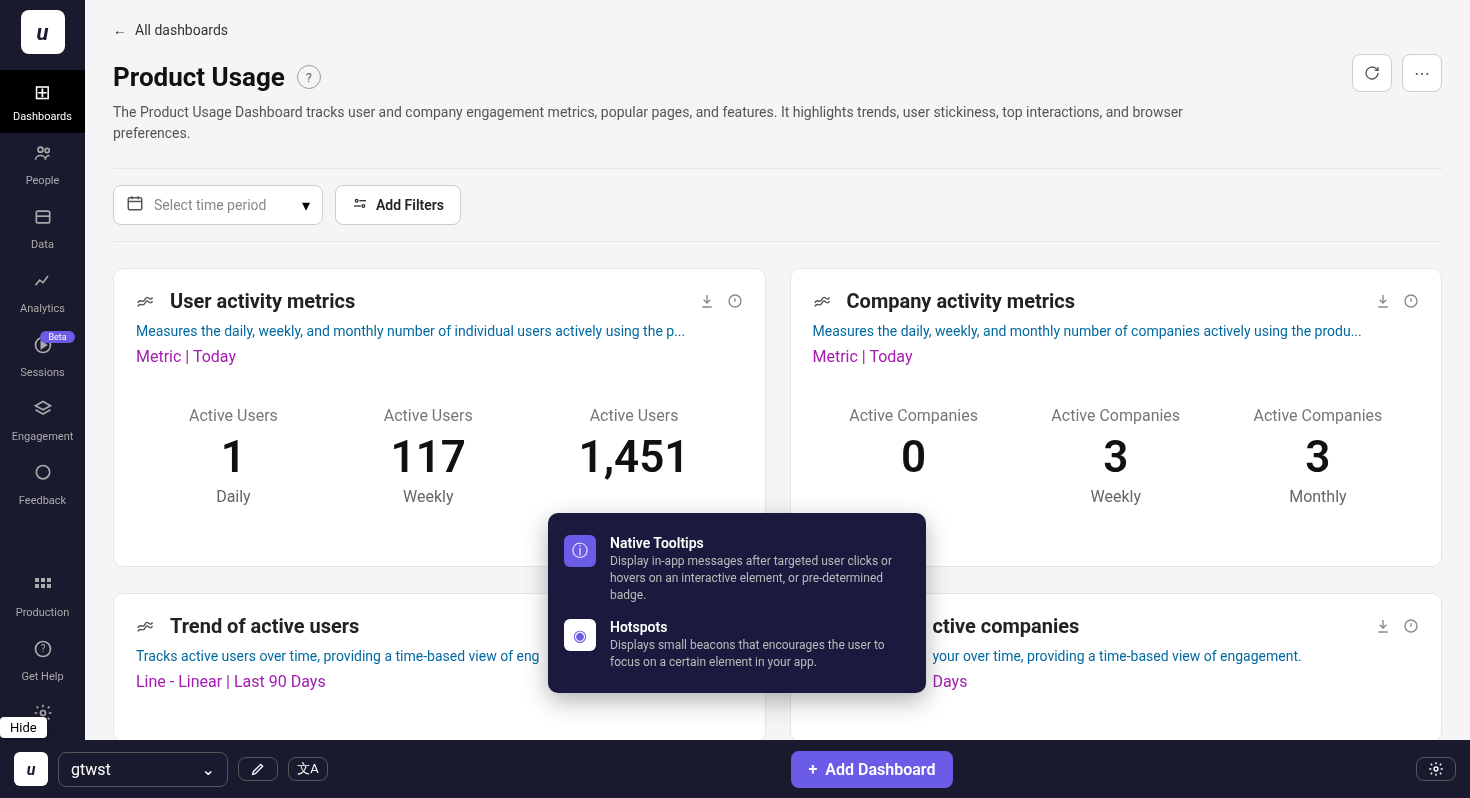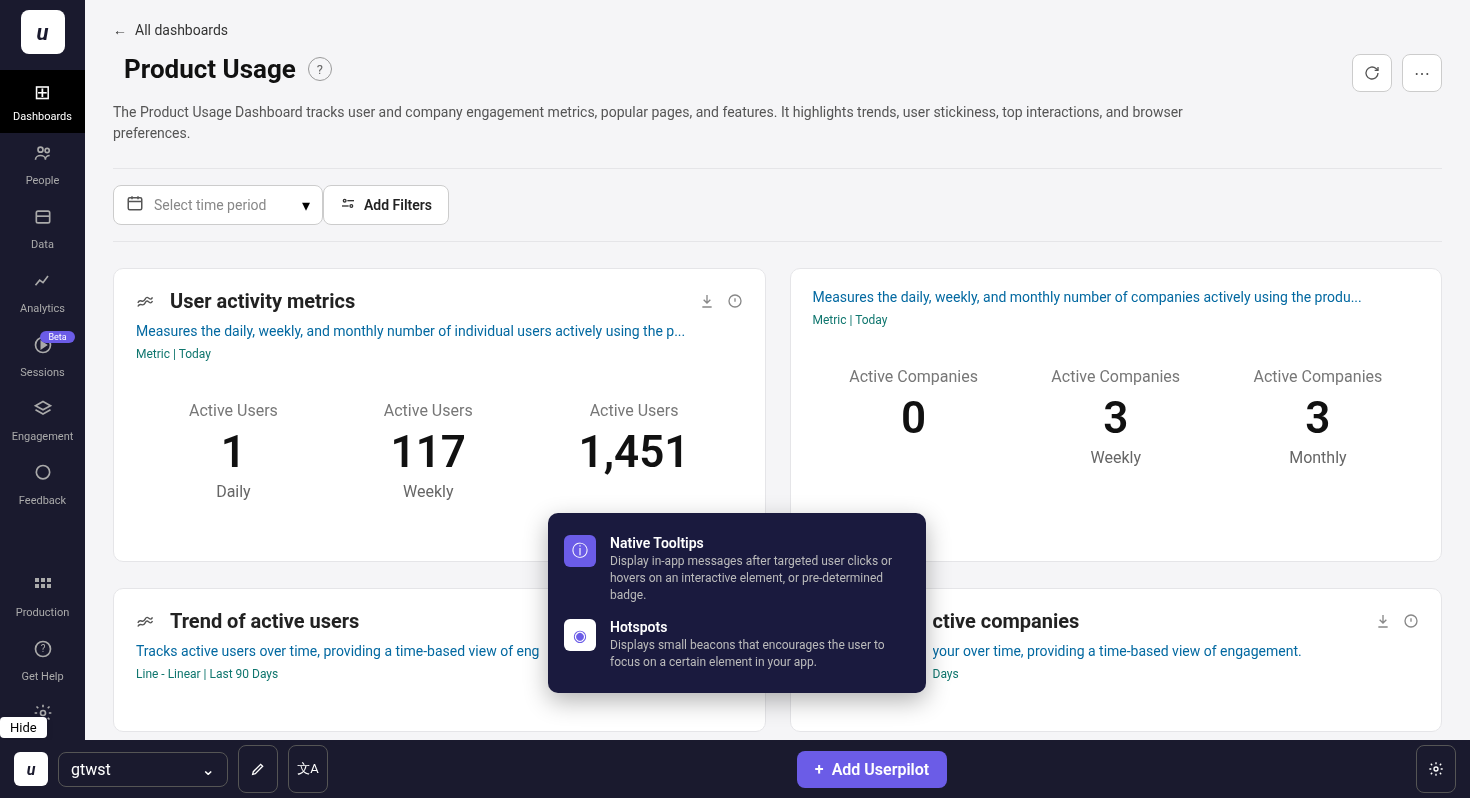--- a/index.html
+++ b/index.html
@@ -8,59 +8,59 @@
 .sidebar { position: absolute; left: 0; top: 0; width: 85px; height: 798px; background: #1a1a2e; display: flex; flex-direction: column; align-items: center; padding-top: 10px; }
 .logo { width: 44px; height: 44px; background: #fff; border-radius: 8px; display: flex; align-items: center; justify-content: center; font-weight: 700; font-size: 22px; font-style: italic; color: #1a1a2e; margin-bottom: 16px; }
 .nav-item { width: 85px; padding: 10px 0; display: flex; flex-direction: column; align-items: center; gap: 6px; cursor: pointer; color: #aaa; font-size: 11px; }
 .nav-item.active { background: #000; color: #fff; }
 .nav-item .icon { font-size: 20px; }
 .nav-spacer { flex: 1; }
 .beta-badge { position: absolute; background: #6b5ce7; color: #fff; font-size: 9px; padding: 1px 8px; border-radius: 6px; margin-left: 30px; margin-top: -4px; }
 
 .main { position: absolute; left: 85px; top: 0; right: 0; height: 740px; overflow-y: auto; padding: 20px 28px; }
 .back-link { display: inline-flex; align-items: center; gap: 8px; color: #333; font-size: 14px; cursor: pointer; margin-bottom: 16px; }
-.header-row { display: flex; align-items: flex-start; justify-content: space-between; margin-bottom: 10px; margin-left: 11px; }
+.header-row { display: flex; align-items: flex-end; justify-content: space-between; margin-bottom: 10px; }
 .title-wrap { display: flex; align-items: center; gap: 12px; }
 .page-title { font-size: 26px; font-weight: 700; color: #111; }
 .help-circle { width: 24px; height: 24px; border: 1.5px solid #999; border-radius: 50%; display: flex; align-items: center; justify-content: center; font-size: 13px; color: #666; cursor: pointer; }
 .header-actions { display: flex; gap: 10px; }
 .icon-btn { width: 40px; height: 38px; border: 1px solid #ccc; border-radius: 8px; background: #fff; display: flex; align-items: center; justify-content: center; cursor: pointer; font-size: 16px; color: #555; }
 .page-desc { color: #555; font-size: 14px; line-height: 1.5; max-width: 1130px; margin-bottom: 24px; }
 
-.filter-bar { display: flex; padding: 16px 0; border-top: 1px solid #e5e5e8; border-bottom: 1px solid #e5e5e8; margin-bottom: 26px; }
+.filter-bar { display: flex; gap: 12px; padding: 16px 0; border-top: 1px solid #e5e5e8; border-bottom: 1px solid #e5e5e8; margin-bottom: 26px; }
 .time-select { display: flex; align-items: center; gap: 10px; padding: 8px 12px; border: 1px solid #ccc; border-radius: 8px; background: #fff; cursor: pointer; min-width: 210px; }
 .time-select .placeholder { color: #888; font-size: 14px; flex: 1; }
 .filter-btn { display: flex; align-items: center; gap: 8px; padding: 8px 16px; border: 1px solid #ccc; border-radius: 8px; background: #fff; cursor: pointer; font-size: 14px; font-weight: 600; color: #222; }
 
 .cards-row { display: flex; gap: 24px; margin-bottom: 26px; }
 .card { flex: 1; background: #fff; border: 1px solid #e5e5e8; border-radius: 10px; padding: 20px 22px; }
 .card-head { display: flex; align-items: flex-end; justify-content: space-between; margin-bottom: 10px; }
 .card-title-wrap { display: flex; align-items: center; gap: 12px; }
 .card-title { font-size: 20px; font-weight: 700; color: #222; }
 .card-icons { display: flex; gap: 12px; color: #888; }
 .card-desc { color: #0369a1; font-size: 14px; margin-bottom: 8px; white-space: nowrap; overflow: hidden; text-overflow: ellipsis; }
-.card-meta { color: #0f766e; font-size: 12px; margin-bottom: 30px; }
+.card-meta { color: #a21caf; font-size: 16px; margin-bottom: 30px; }
 .metrics-row { display: flex; justify-content: space-around; text-align: center; padding: 10px 0 40px; }
 .metric .metric-label { color: #777; font-size: 16px; margin-bottom: 8px; }
 .metric .metric-value { font-size: 44px; font-weight: 600; color: #111; line-height: 1.1; margin-bottom: 6px; }
 .metric .metric-period { color: #666; font-size: 16px; }
 
 .popover { position: absolute; left: 548px; top: 513px; width: 378px; background: #1a1a3e; border-radius: 10px; padding: 14px 16px; color: #fff; box-shadow: 0 8px 24px rgba(0,0,0,0.3); }
 .popover-item { display: flex; gap: 14px; padding: 8px 0; cursor: pointer; }
 .popover-icon { width: 32px; height: 32px; border-radius: 6px; flex-shrink: 0; display: flex; align-items: center; justify-content: center; font-size: 16px; }
 .pi1 { background: #6b5ce7; }
 .pi2 { background: #fff; color: #6b5ce7; }
 .pi3 { background: #6b5ce7; font-size: 8px; }
 .popover-item h4 { font-size: 14px; font-weight: 600; margin-bottom: 2px; }
 .popover-item p { font-size: 12px; color: #bbb; line-height: 1.4; }
 
 .bottombar { position: absolute; left: 0; bottom: 0; right: 0; height: 58px; background: #1a1a2e; display: flex; align-items: center; padding: 0 14px; gap: 10px; }
 .bb-logo { width: 34px; height: 34px; background: #fff; border-radius: 6px; display: flex; align-items: center; justify-content: center; font-weight: 700; font-style: italic; color: #1a1a2e; }
 .bb-select { flex: 0 0 170px; display: flex; align-items: center; justify-content: space-between; padding: 7px 12px; border: 1px solid #555; border-radius: 8px; color: #fff; cursor: pointer; }
-.bb-iconbtn { width: 40px; height: 48px; border: 1px solid #555; border-radius: 8px; display: flex; align-items: center; justify-content: center; color: #fff; cursor: pointer; }
+.bb-iconbtn { width: 40px; height: 24px; border: 1px solid #555; border-radius: 8px; display: flex; align-items: center; justify-content: center; color: #fff; cursor: pointer; }
 .bb-spacer { flex: 1; }
 .bb-primary { background: #6b5ce7; color: #fff; padding: 9px 18px; border-radius: 8px; display: flex; align-items: center; gap: 8px; font-weight: 600; cursor: pointer; }
 .bb-right { margin-left: auto; }
 
 .hide-tooltip { position: absolute; left: 0; top: 717px; background: #fff; padding: 3px 10px; border-radius: 4px; font-size: 13px; box-shadow: 0 2px 6px rgba(0,0,0,0.15); }
 
 svg.chart-icon { width: 22px; height: 20px; stroke: #555; fill: none; stroke-width: 1.5; }
 </style>
 </head>
 <body>
@@ -247,20 +247,37 @@
         </div>
         <div class="metric">
           <div class="metric-label">Active Users</div>
           <div class="metric-value">1,451</div>
           <div class="metric-period"></div>
         </div>
       </div>
     </div>
 
     <div class="card">
+      <div class="card-head">
+        <div class="card-title-wrap">
+          <svg class="chart-icon" viewBox="0 0 24 20">
+              <path d="M2 16c3-6 5 2 8-4s5 4 8-2M2 12c3-6 5 2 8-4s5 4 8-2"></path>
+            </svg>
+          <h2 class="card-title">Company activity metrics</h2>
+        </div>
+        <div class="card-icons">
+          <span><svg width="16" height="16" viewBox="0 0 24 24" fill="none" stroke="#888" stroke-width="2">
+                <path d="M12 3v12m-5-5l5 5 5-5M5 21h14"></path>
+              </svg></span>
+          <span><svg width="16" height="16" viewBox="0 0 24 24" fill="none" stroke="#888" stroke-width="2">
+                <circle cx="12" cy="12" r="9"></circle>
+                <path d="M12 8v5M12 16h.01"></path>
+              </svg></span>
+        </div>
+      </div>
       <p class="card-desc">Measures the daily, weekly, and monthly number of companies actively using the produ...</p>
       <p class="card-meta">Metric | Today</p>
       <div class="metrics-row">
         <div class="metric">
           <div class="metric-label">Active Companies</div>
           <div class="metric-value">0</div>
           <div class="metric-period"></div>
         </div>
         <div class="metric">
           <div class="metric-label">Active Companies</div>
@@ -338,21 +355,21 @@
     <svg width="16" height="16" viewBox="0 0 24 24" fill="none" stroke="#fff" stroke-width="2">
         <path d="M4 20l4-1 11-11-3-3L5 16z"></path>
       </svg>
   </div>
   <div class="bb-iconbtn">
     <span style="font-size:13px">文A</span>
   </div>
   <div class="bb-spacer"></div>
   <div class="bb-primary">
     <span>+</span>
-    <span>Add Userpilot</span>
+    <span>Add Dashboard</span>
   </div>
   <div class="bb-spacer"></div>
   <div class="bb-iconbtn bb-right">
     <svg width="16" height="16" viewBox="0 0 24 24" fill="none" stroke="#fff" stroke-width="2">
         <circle cx="12" cy="12" r="3"></circle>
         <path d="M12 2v3M12 19v3M4.2 4.2l2.1 2.1M17.7 17.7l2.1 2.1M2 12h3M19 12h3M4.2 19.8l2.1-2.1M17.7 6.3l2.1-2.1"></path>
       </svg>
   </div>
 </div>
 

